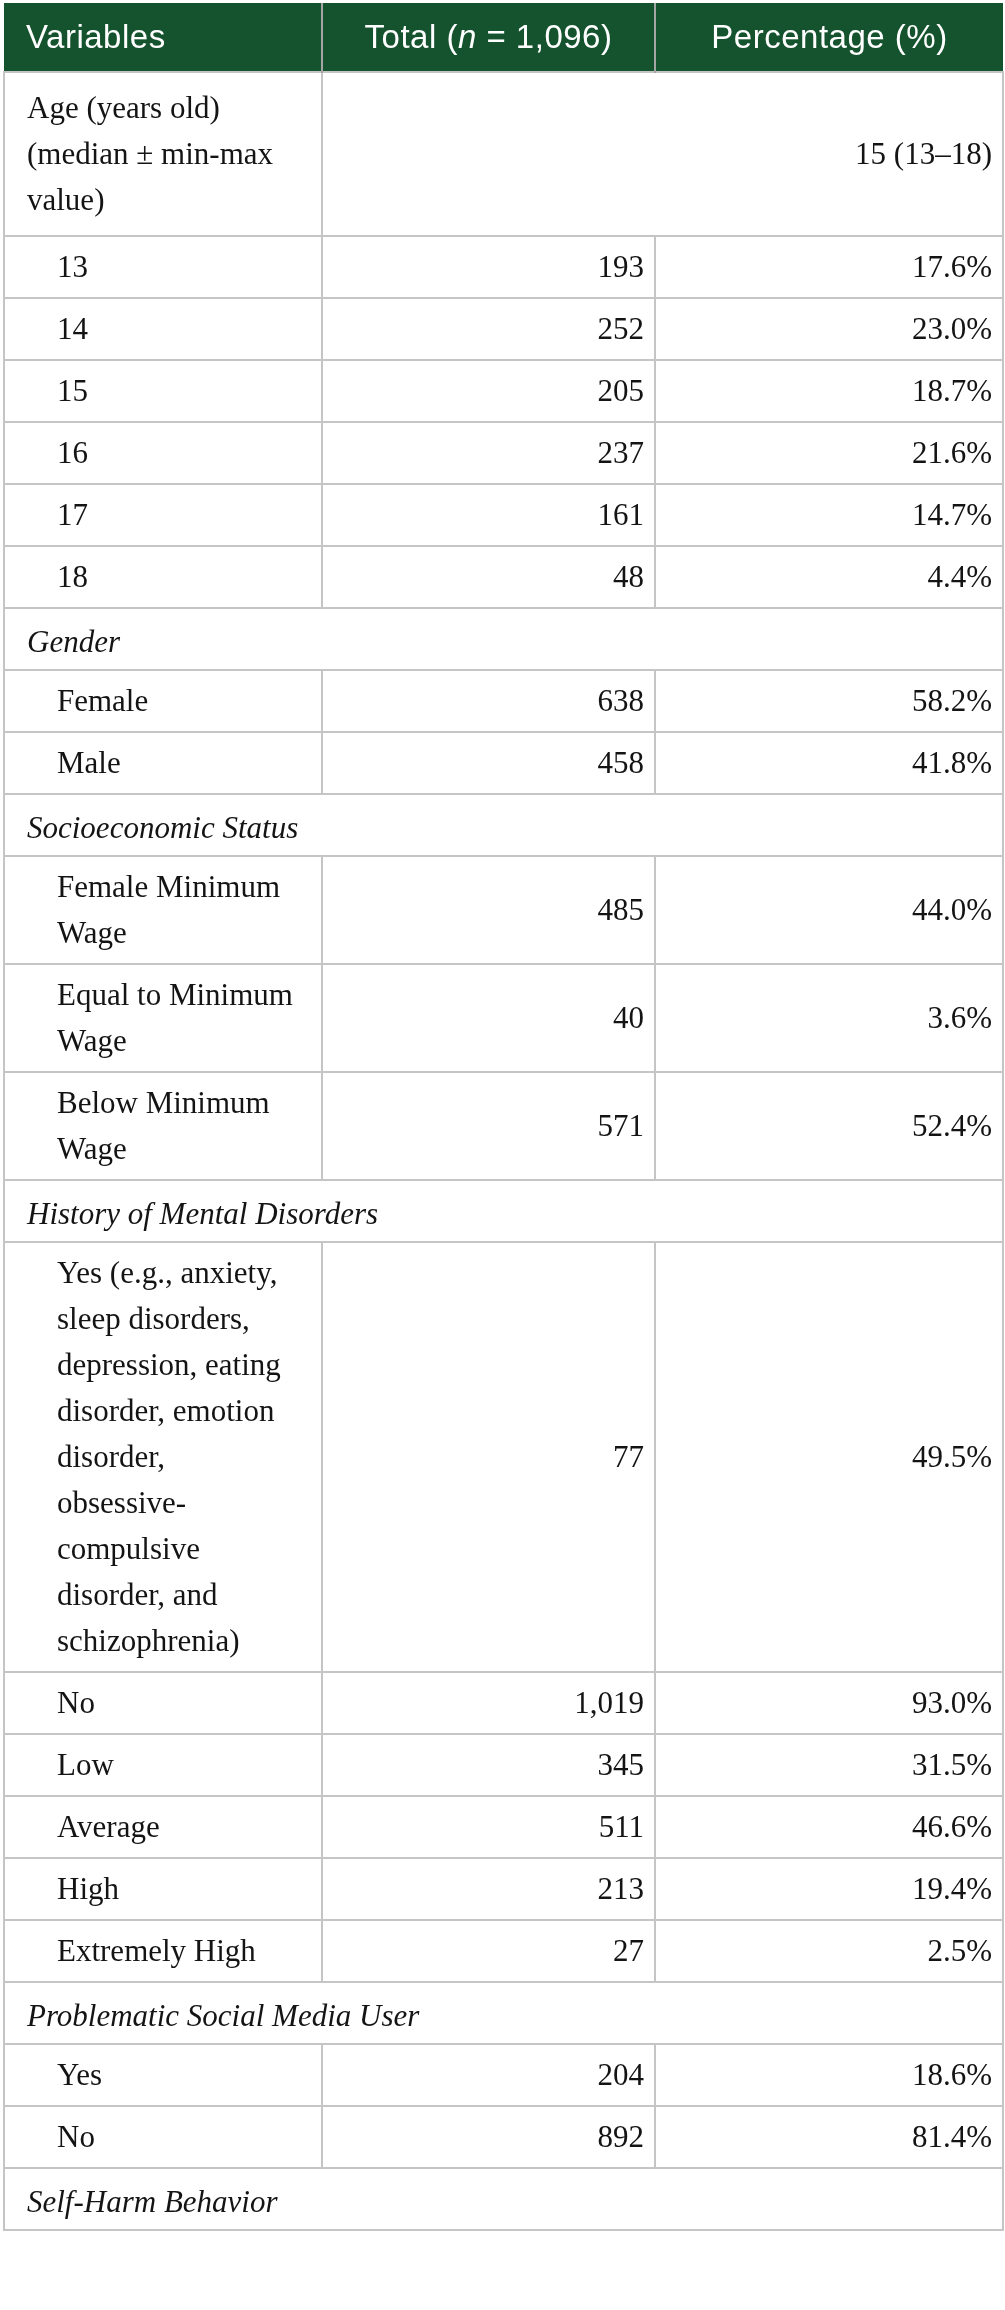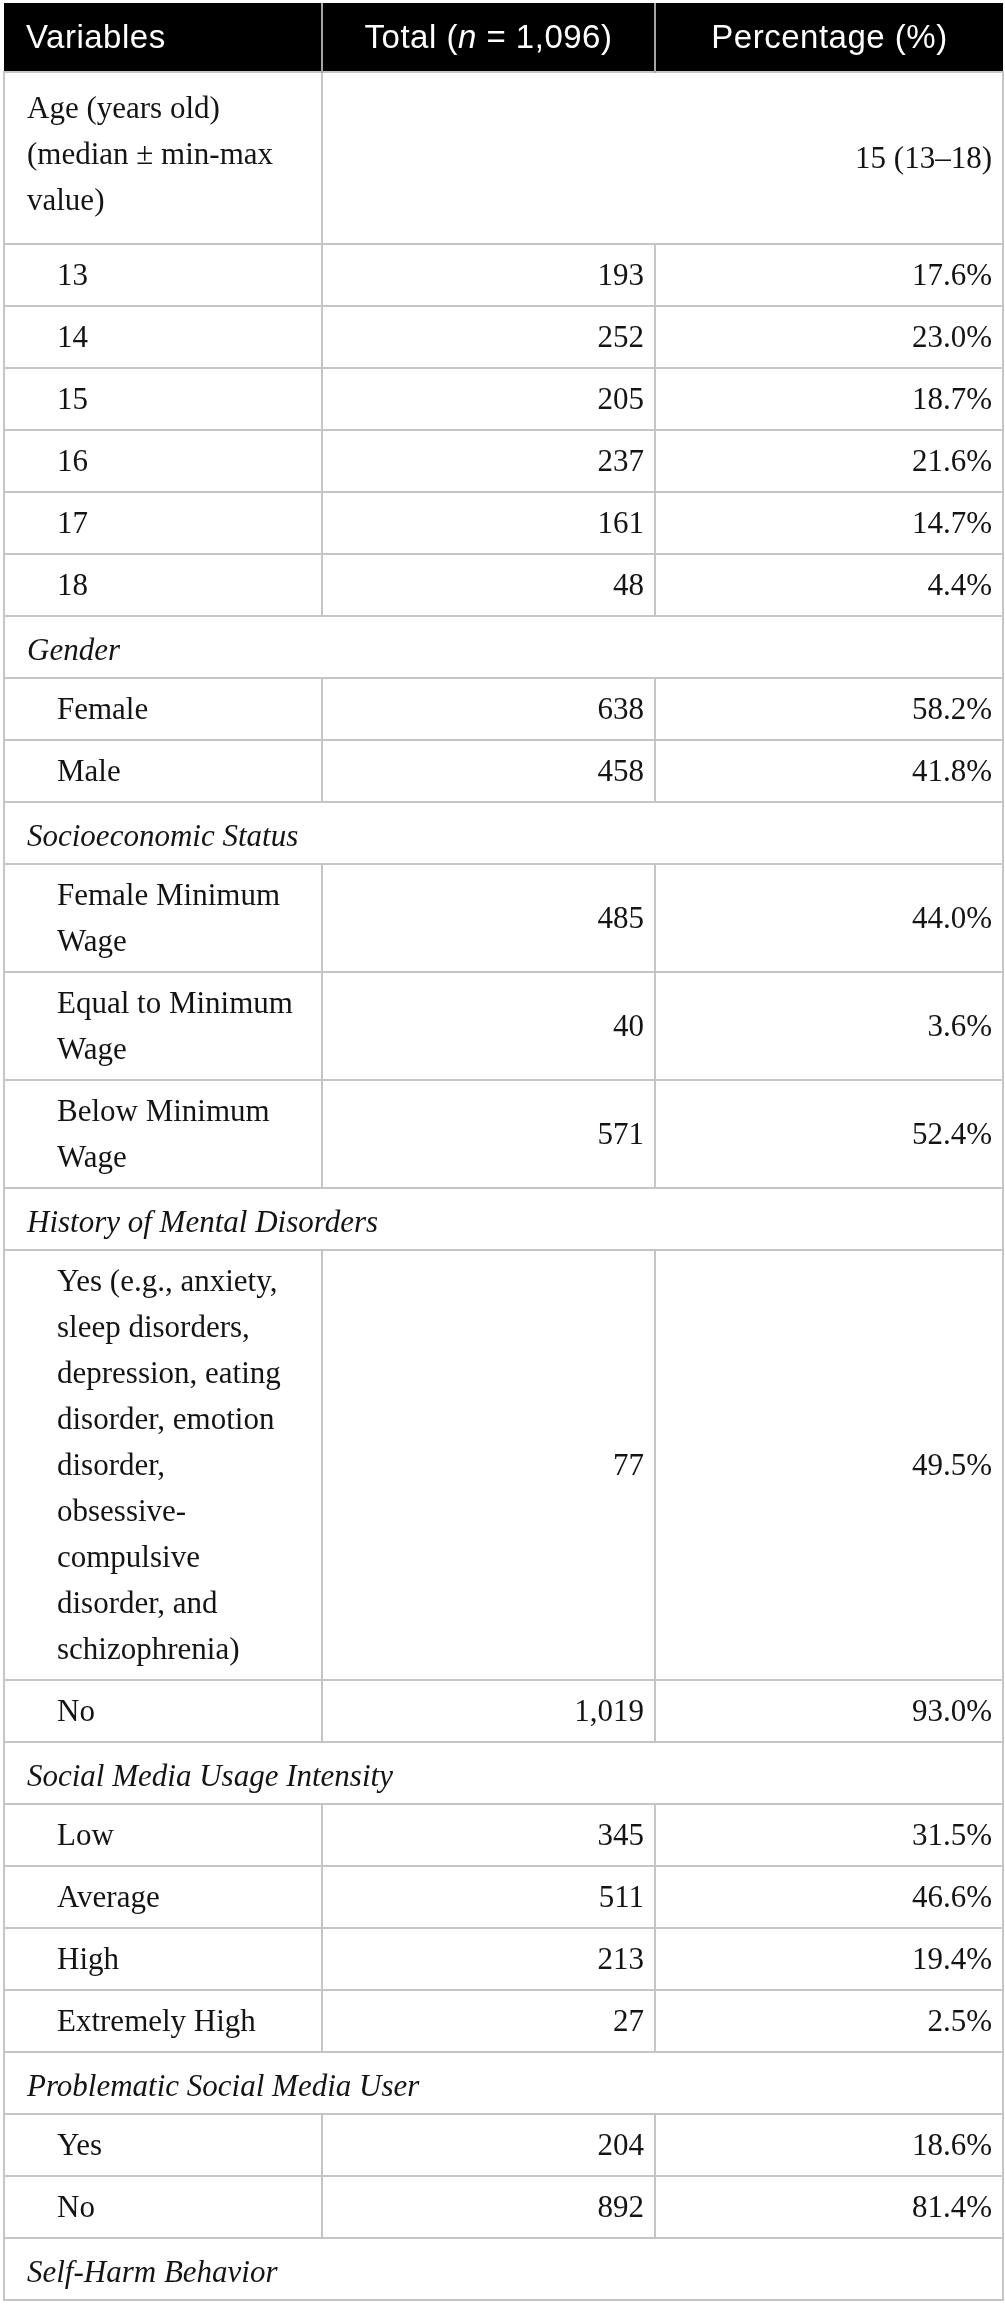--- a/index.html
+++ b/index.html
@@ -17,21 +17,21 @@
     border-collapse: collapse;
     table-layout: fixed;
     width: 999px;
   }
   col.c1 { width: 318px; }
   col.c2 { width: 333px; }
   col.c3 { width: 348px; }
 
   
   thead th {
-    background: #000000;
+    background: #14532d;
     color: #ffffff;
     font-family: "Liberation Sans", sans-serif;
     font-size: 33px;
     font-weight: 400;
     letter-spacing: 0.5px;
     height: 68px;
     padding: 0;
     border: none;
     text-align: center;
     vertical-align: middle;
@@ -56,21 +56,21 @@
   }
   td.val {
     text-align: right;
     padding: 7px 10px;
   }
   tr.section td {
     padding: 10px 20px 4px 22px;
     font-style: italic;
   }
   tr.spanning td.lab {
-    padding: 12px 26px 20px 22px;
+    padding: 12px 26px 12px 22px;
   }
   tr.spanning td.val { padding: 12px 10px; }
 </style>
 </head>
 <body>
 
 <table class="demo">
   <colgroup>
     <col class="c1">
       <col class="c2">
@@ -155,23 +155,20 @@
       <tr class="data">
         <td class="lab">Yes (e.g., anxiety, sleep disorders, depression, eating disorder, emotion disorder, obsessive-compulsive disorder, and schizophrenia)</td>
         <td class="val">77</td>
         <td class="val">49.5%</td>
       </tr>
       <tr class="data">
         <td class="lab">No</td>
         <td class="val">1,019</td>
         <td class="val">93.0%</td>
       </tr>
-      <tr class="section">
-        <td colspan="3" class="lab">Social Media Usage Intensity</td>
-      </tr>
       <tr class="data">
         <td class="lab">Low</td>
         <td class="val">345</td>
         <td class="val">31.5%</td>
       </tr>
       <tr class="data">
         <td class="lab">Average</td>
         <td class="val">511</td>
         <td class="val">46.6%</td>
       </tr>

